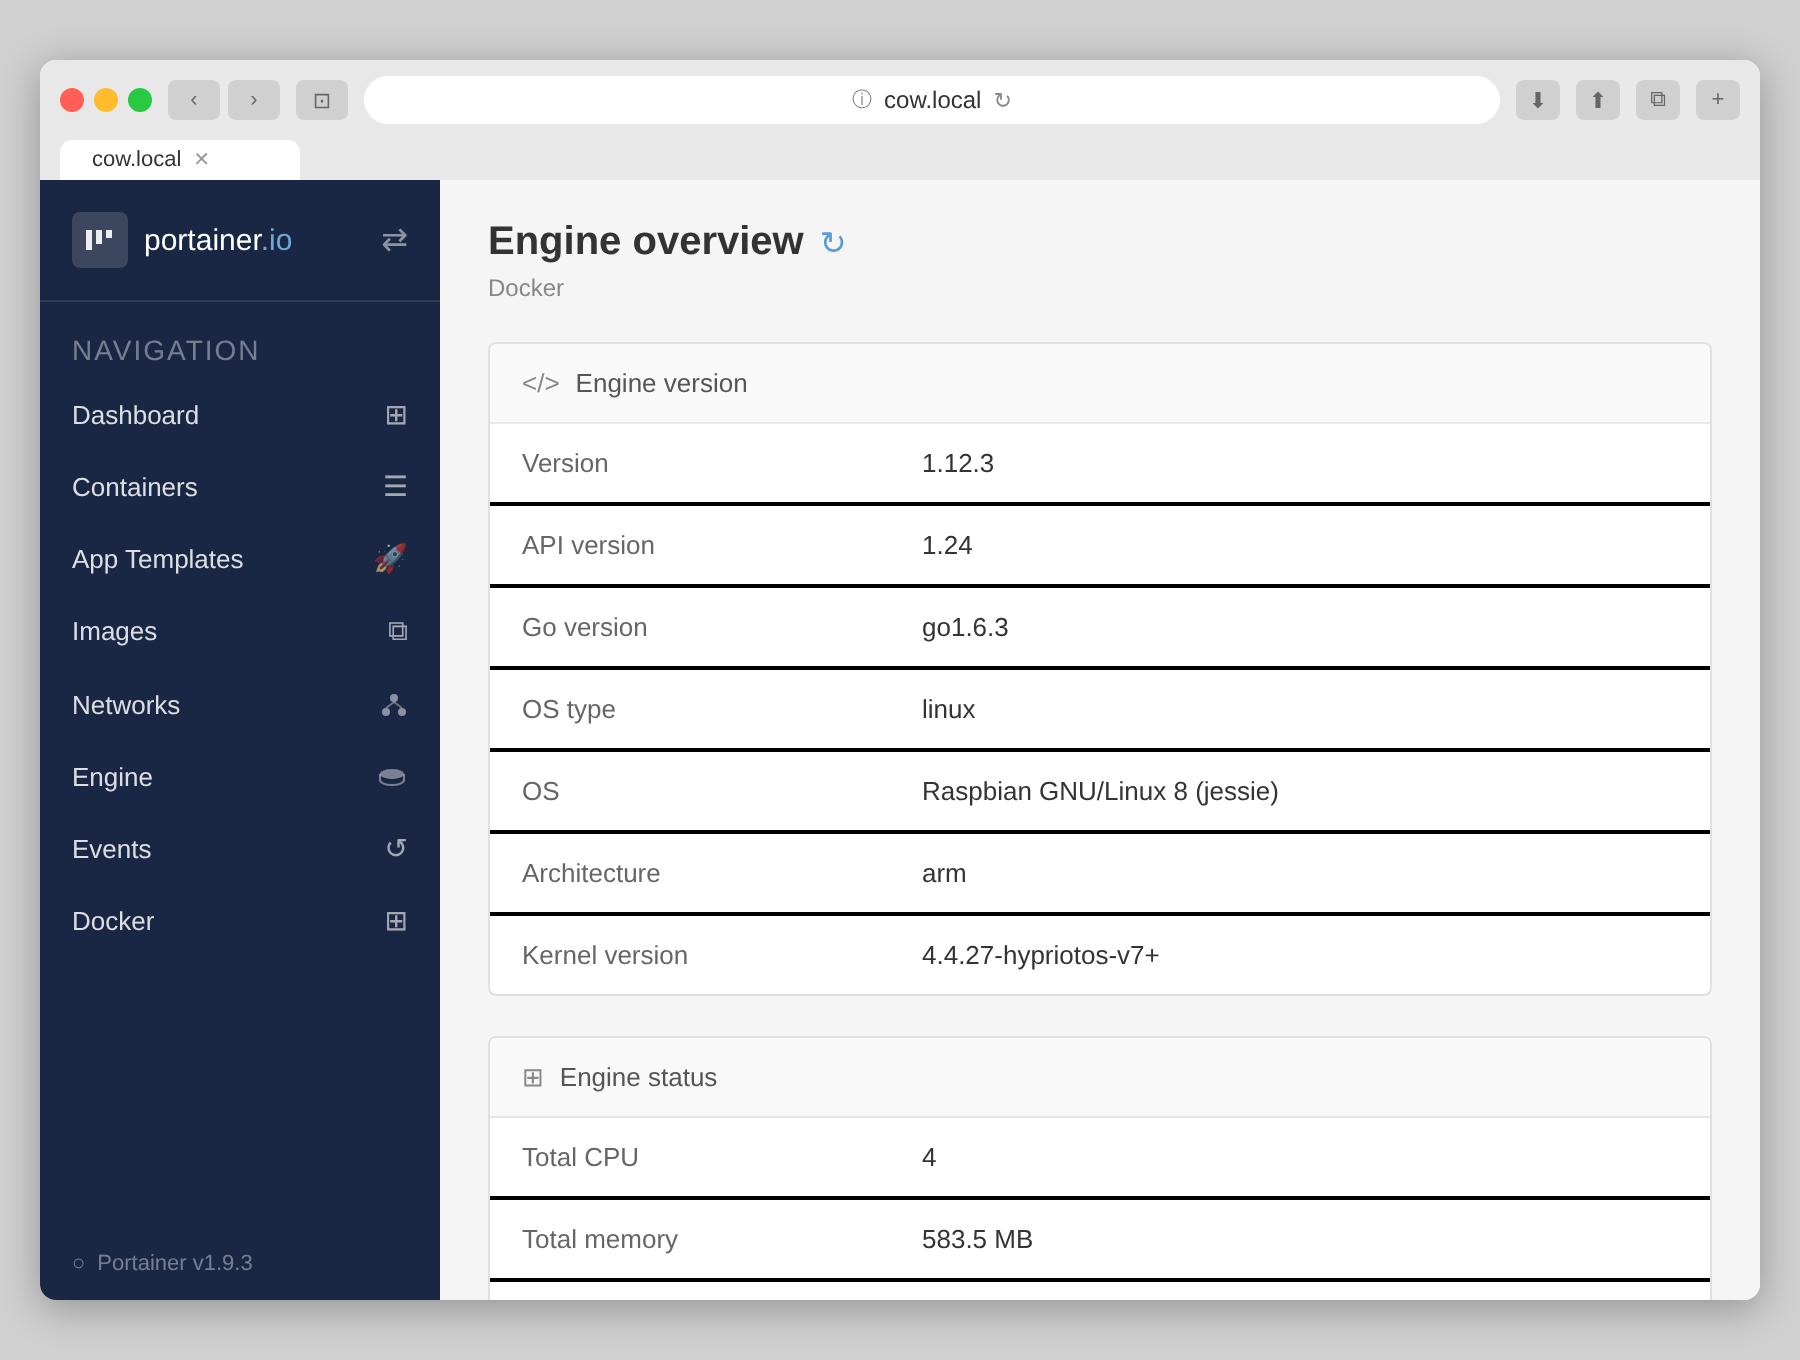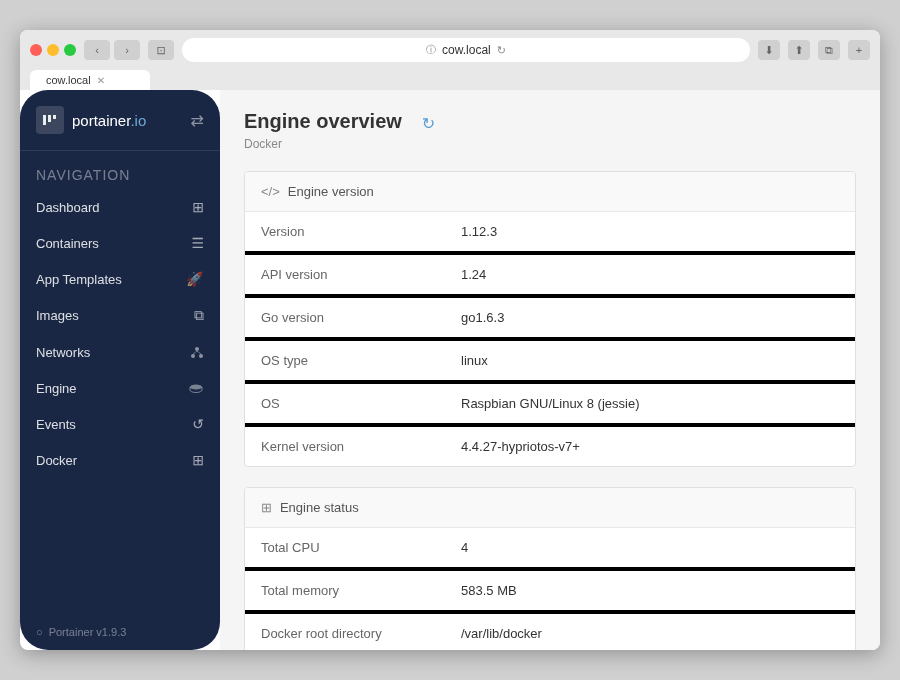--- a/index.html
+++ b/index.html
@@ -131,21 +131,20 @@
     }
 
     
     .sidebar {
       width: 200px;
       background: #1a2744;
       flex-shrink: 0;
       display: flex;
       flex-direction: column;
       padding: 0;
-      border-radius: 28px;
     }
     .sidebar-logo {
       padding: 16px 16px 16px 16px;
       display: flex;
       align-items: center;
       gap: 8px;
       border-bottom: 1px solid rgba(255,255,255,0.1);
     }
     .logo-icon {
       width: 28px;
@@ -206,22 +205,22 @@
     
     .main-content {
       flex: 1;
       background: #f5f5f5;
       overflow-y: auto;
       padding: 20px 24px;
     }
 
     .page-header {
       display: flex;
-      align-items: flex-end;
-      gap: 20px;
+      align-items: center;
+      gap: 8px;
       margin-bottom: 4px;
     }
     .page-title {
       font-size: 20px;
       font-weight: 600;
       color: #333;
     }
     .refresh-icon {
       color: #5b9bd5;
       font-size: 16px;
@@ -255,21 +254,21 @@
     .card-header-icon {
       color: #888;
       font-size: 13px;
     }
 
     .info-table {
       width: 100%;
       border-collapse: collapse;
     }
     .info-table tr {
-      border-bottom: 4px solid #000000;
+      border-bottom: 2px solid #000000;
     }
     .info-table tr:last-child {
       border-bottom: none;
     }
     .info-table td {
       padding: 12px 16px;
       font-size: 13px;
       color: #444;
     }
     .info-table td:first-child {
@@ -417,20 +416,24 @@
               </tr>
               <tr>
                 <td>OS type</td>
                 <td>linux</td>
               </tr>
               <tr>
                 <td>OS</td>
                 <td>Raspbian GNU/Linux 8 (jessie)</td>
               </tr>
               <tr>
+                <td>Architecture</td>
+                <td>arm</td>
+              </tr>
+              <tr>
                 <td>Kernel version</td>
                 <td>4.4.27-hypriotos-v7+</td>
               </tr>
             </tbody>
         </table>
       </div>
 
       <div class="card">
         <div class="card-header">
           <span class="card-header-icon">⊞</span>

